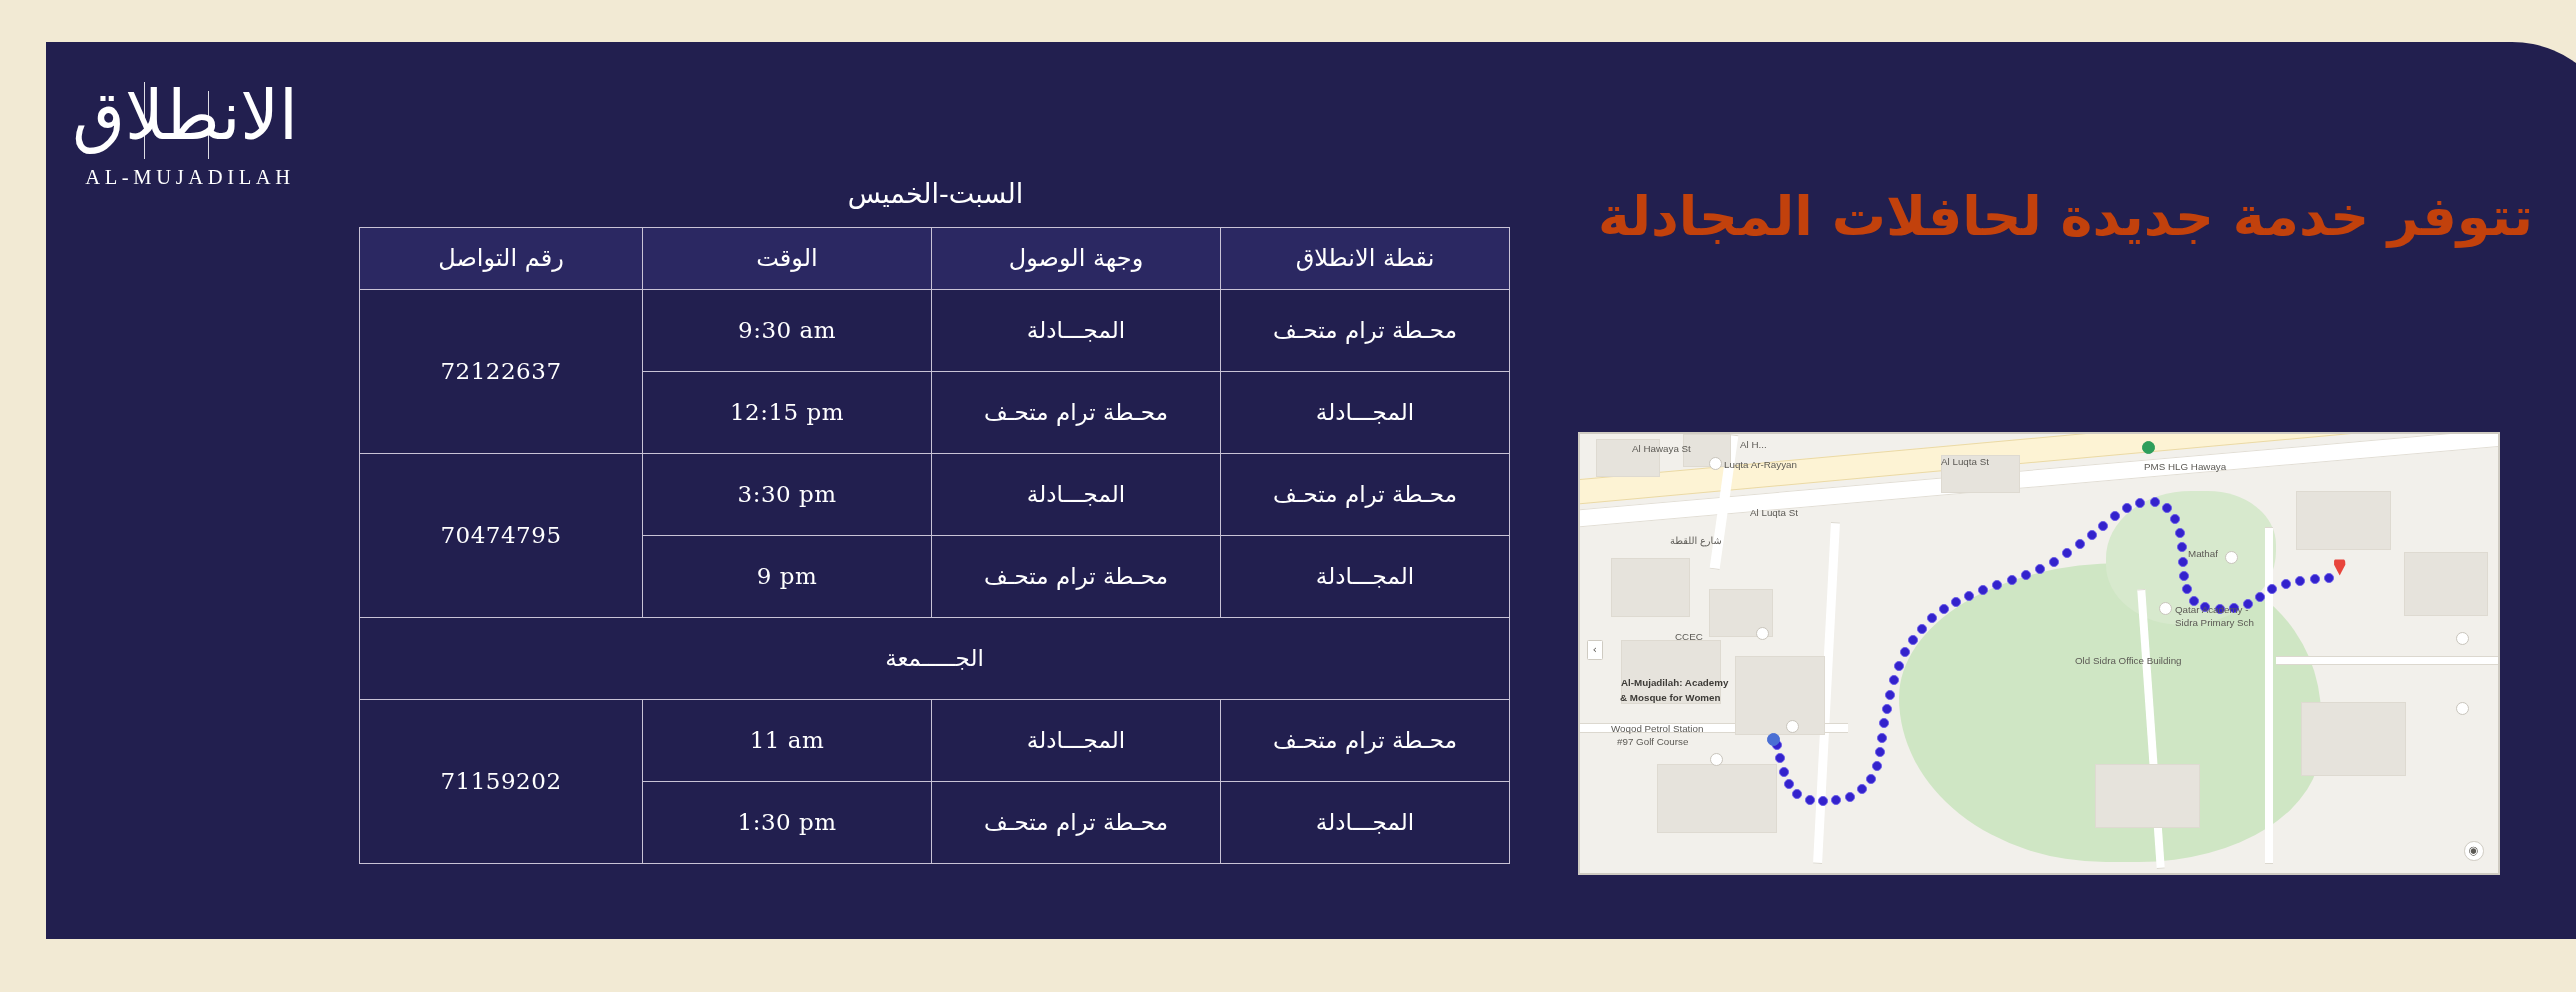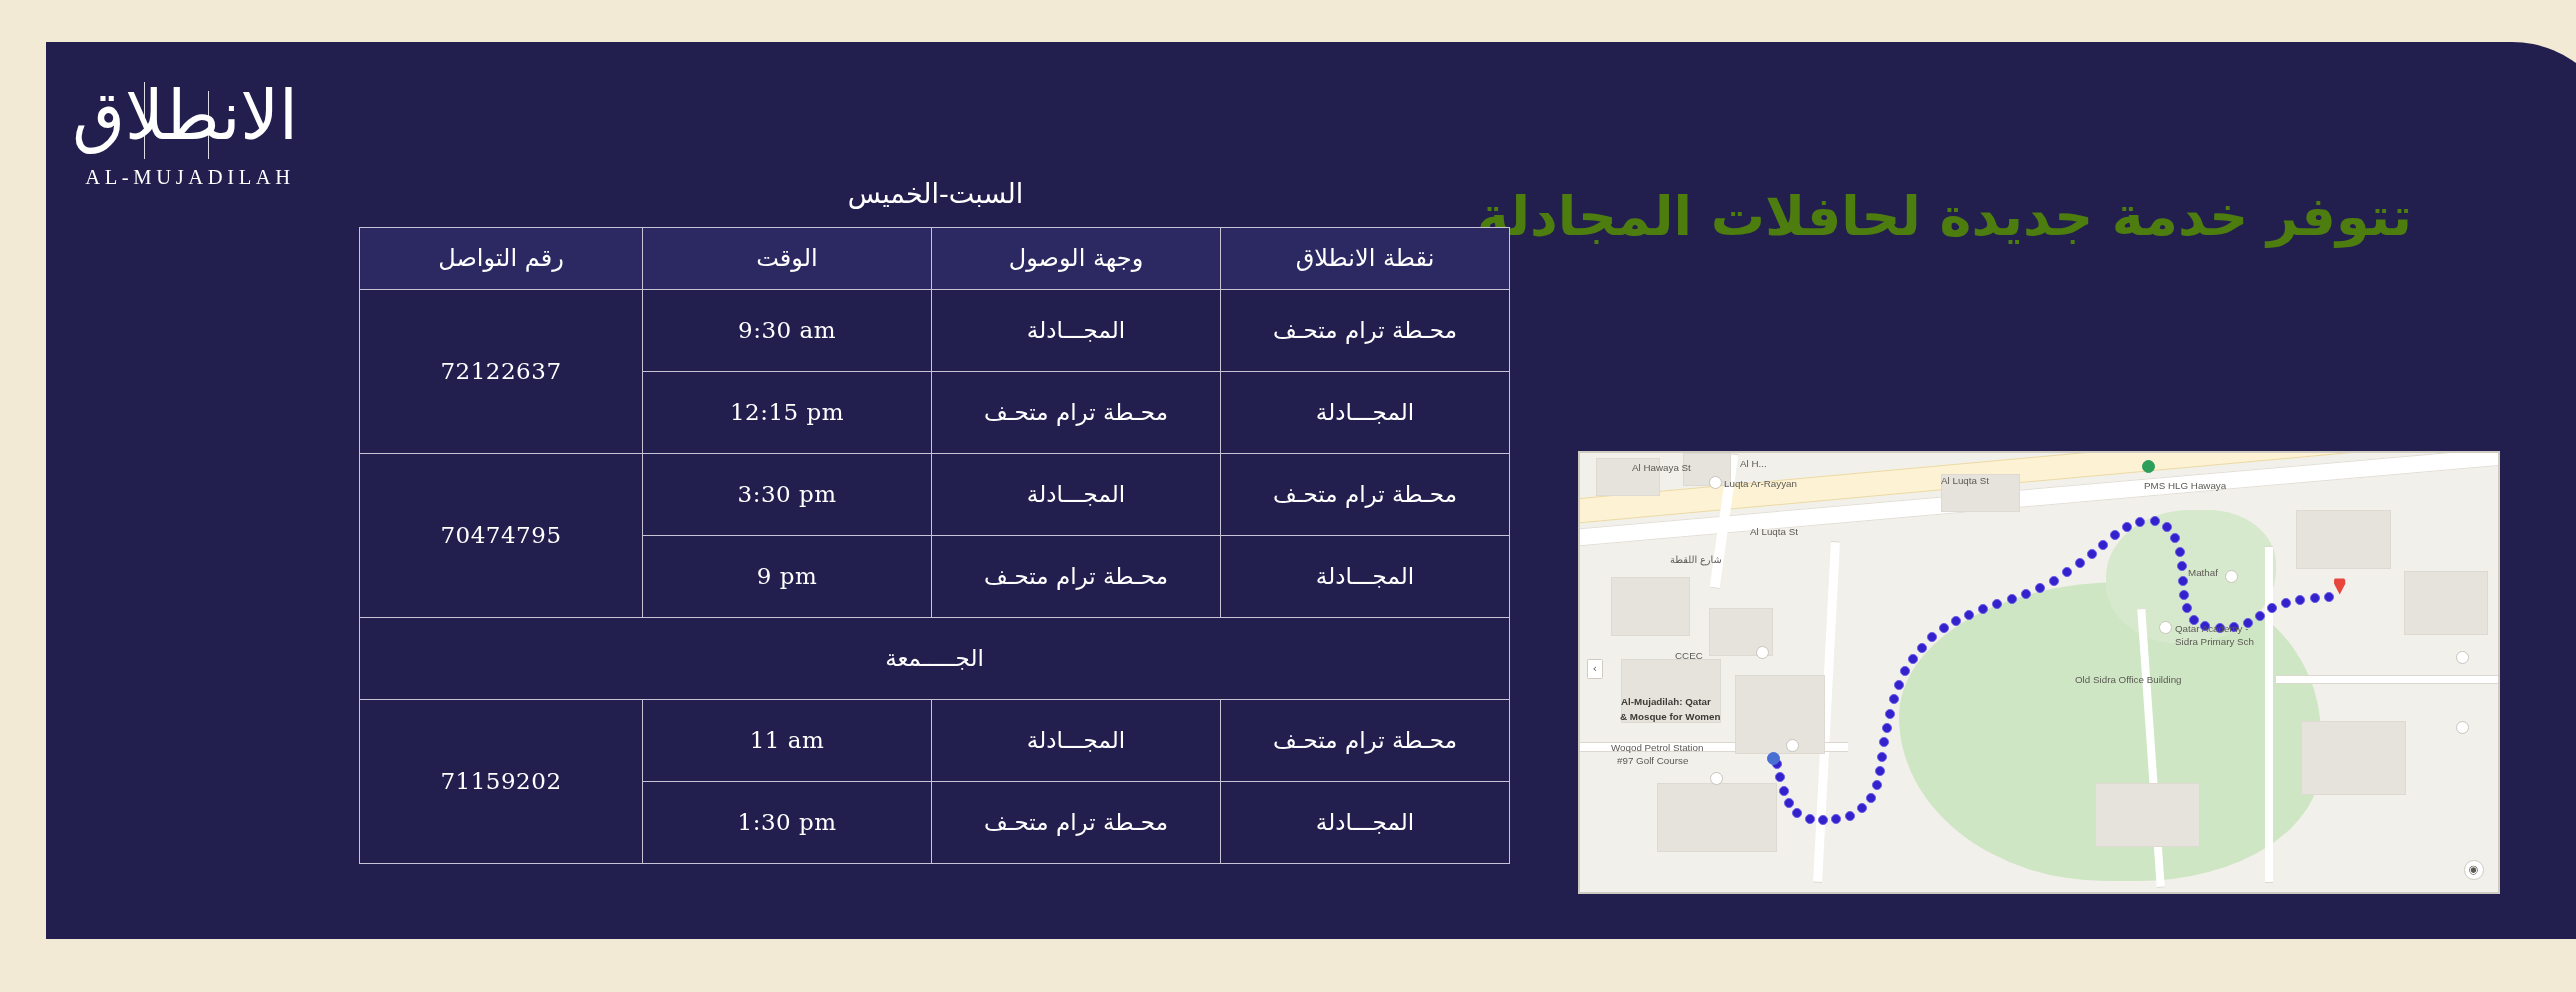--- a/index.html
+++ b/index.html
@@ -73,23 +73,23 @@
     background: #ffffff;
     opacity: .85;
   }
 
   
   .headline {
     position: absolute;
     right: 134px;
     top: 178px;
     width: 1056px;
-    text-align: left;
+    text-align: right;
     direction: rtl;
-    color: #4d7c0f;
+    color: #c2410c;
     font-size: 54px;
     font-weight: bold;
     line-height: 1.45;
     letter-spacing: 0px;
   }
 
   
   .sched-wrap {
     position: absolute;
     left: 361px;
@@ -144,21 +144,21 @@
   }
   .col-origin { width: 289px; }
   .col-dest   { width: 289px; }
   .col-time   { width: 289px; }
   .col-phone  { width: 283px; }
 
   
   .map-frame {
     position: absolute;
     left: 1578px;
-    top: 451px;
+    top: 432px;
     width: 918px;
     height: 439px;
     background: #22c55e;
     border: 2.1px solid #cfcbc2;
     overflow: hidden;
   }
   .map-bg { position: absolute; inset: 0; background: #f2f0eb; }
   .park {
     position: absolute;
     left: 319px; top: 129px; width: 422px; height: 299px;
@@ -423,21 +423,21 @@
         <div class="map-label" style="left: 144px; top: 25px;">Luqta Ar-Rayyan</div>
         <div class="map-label" style="left: 361px; top: 21.6px;">Al Luqta St</div>
         <div class="map-label" style="left: 564px; top: 27px;">PMS HLG Hawaya</div>
         <div class="map-label" style="left: 170px; top: 73px;">Al Luqta St</div>
         <div class="map-label" style="left: 90px; top: 101px;">شارع اللقطة</div>
         <div class="map-label" style="left: 608px; top: 114px;">Mathaf</div>
         <div class="map-label" style="left: 595px; top: 170px;">Qatar Academy -</div>
         <div class="map-label" style="left: 595px; top: 183px;">Sidra Primary Sch</div>
         <div class="map-label" style="left: 95px; top: 197px;">CCEC</div>
         <div class="map-label" style="left: 495px; top: 221px;">Old Sidra Office Building</div>
-        <div class="map-label bold" style="left: 41px; top: 243px;">Al-Mujadilah: Qatar</div>
+        <div class="map-label bold" style="left: 41px; top: 243px;">Al-Mujadilah: Academy</div>
         <div class="map-label bold" style="left: 40px; top: 258px;">&amp; Mosque for Women</div>
         <div class="map-label" style="left: 31px; top: 289px;">Woqod Petrol Station</div>
         <div class="map-label" style="left: 37px; top: 302px;">#97 Golf Course</div>
       </div>
 
     <div class="map-ctrl" style="left:7.2px;top:206px;width:13.4px;height:17.5px;line-height:17.5px;">‹</div>
     <div class="map-ctrl" style="left:884px;top:407px;width:17.5px;height:17.5px;line-height:17.5px;border-radius:50%;">◉</div>
   </div>
 </div>
 

